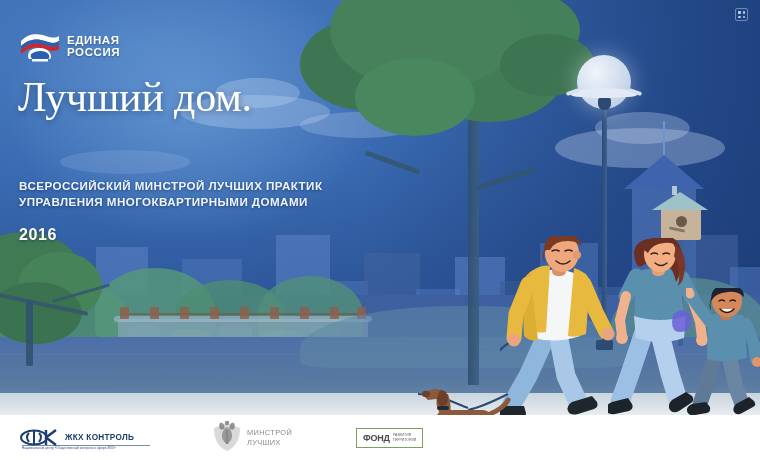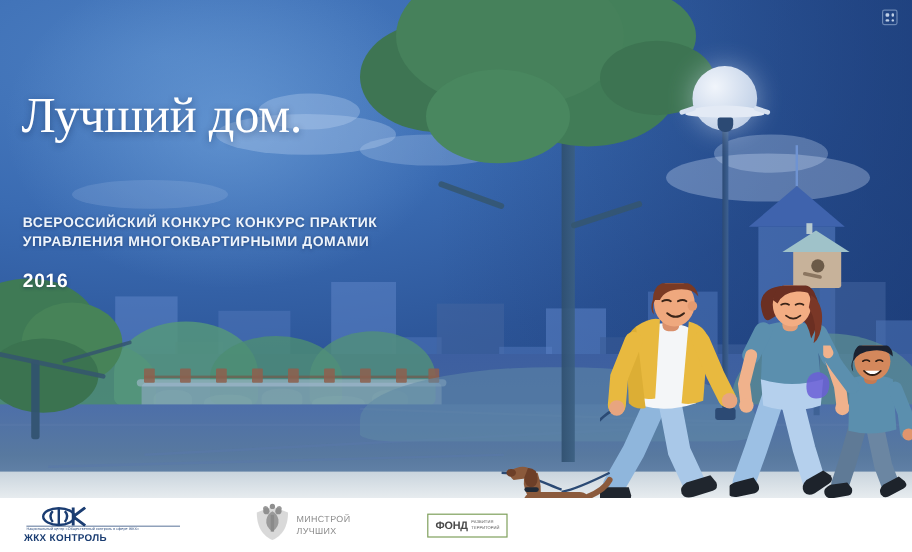--- a/index.html
+++ b/index.html
@@ -194,21 +194,21 @@
     text-shadow:0 1px 3px rgba(10,30,70,.5);
   }
 
   
   .footer {
     position:absolute; left:0; bottom:0; width:760px; height:45px;
     background:#ffffff; z-index:60;
     display:flex; align-items:center;
   }
   .f-logo { position:absolute; display:flex; align-items:center; gap:5px; }
-  .f-zkh { left:20px;flex-direction:column; }
+  .f-zkh { left:20px; }
   .f-min { left:212px; }
   .f-fond{ left:356px; }
 
   .zkh-mark { width:40px; height:17px; position:relative; }
   .zkh-text { font-size:8.2px; font-weight:bold; color:#1b3d72; letter-spacing:.3px; }
   .zkh-sub {
     position:absolute; left:2px; top:17px; width:128px;
     font-size:3.1px; color:#2b4a7c; letter-spacing:.05px; white-space:nowrap;
   }
   .zkh-rule { position:absolute; left:2px; top:15.5px; width:128px; height:.6px; background:#1b3d72; opacity:.6;}
@@ -599,27 +599,43 @@
     <path d="M10 4 q10 -6 18 0 q4 3 0 6 l-16 2 q-5 -4 -2 -8 z" fill="#8b5a3c"></path>
     <ellipse cx="10" cy="6" rx="4" ry="3.2" fill="#6d3f28"></ellipse>
 
     <path d="M24 2 q8 0 8 9 q0 7 -6 7 q-5 -1 -5 -8 z" fill="#6d3f28"></path>
 
     <rect x="21" y="18" width="12" height="4" rx="2" fill="#1f2a38"></rect>
   </svg>
 
   <div class="content">
 
+    <div class="logo-row">
+      <div class="emblem">
+        <svg viewBox="0 0 40 34" width="40" height="34">
+          <path d="M1 11 C 8 3, 18 3, 26 6 C 32 8, 36 8, 39 6 L39 11 C 35 14, 30 13, 25 11 C 17 8, 8 9, 1 16 Z" fill="#ffffff"></path>
+          <path d="M1 16 C 8 9, 17 8, 25 11 C 30 13, 35 14, 39 11 L39 15 C 35 18, 30 17, 25 15 C 17 12, 8 13, 1 20 Z" fill="#2b5fb0"></path>
+          <path d="M1 20 C 8 13, 17 12, 25 15 C 30 17, 35 18, 39 15 L39 19 C 35 22, 30 21, 25 19 C 17 16, 8 17, 1 24 Z" fill="#d4252a"></path>
+          <path d="M9 22 q3 -4 10 -4 q8 0 11 5 q2 4 0 6 l-21 0 q-2 -3 0 -7 z" fill="#ffffff"></path>
+          <path d="M11 24 q4 -3 9 -3 q7 0 9 4 q1 3 -1 4 l-16 0 q-2 -2 -1 -5 z" fill="#2b5fb0"></path>
+          <rect x="12" y="29" width="16" height="2.5" fill="#ffffff"></rect>
+        </svg>
+      </div>
+      <div class="logo-text">
+        <div>ЕДИНАЯ</div>
+        <div>РОССИЯ</div>
+      </div>
+    </div>
 
     <div class="title">
       <div>Лучший дом.</div>
     </div>
 
     <div class="subtitle">
-      <div>ВСЕРОССИЙСКИЙ КОНКУРС КОНКУРС ПРАКТИК</div>
+      <div>ВСЕРОССИЙСКИЙ МИНСТРОЙ ЛУЧШИХ ПРАКТИК</div>
       <div>УПРАВЛЕНИЯ МНОГОКВАРТИРНЫМИ ДОМАМИ</div>
     </div>
 
     <div class="year">2016</div>
   </div>
 
   <div class="tr-icon">
     <i></i>
       <i></i>
       <i></i>

